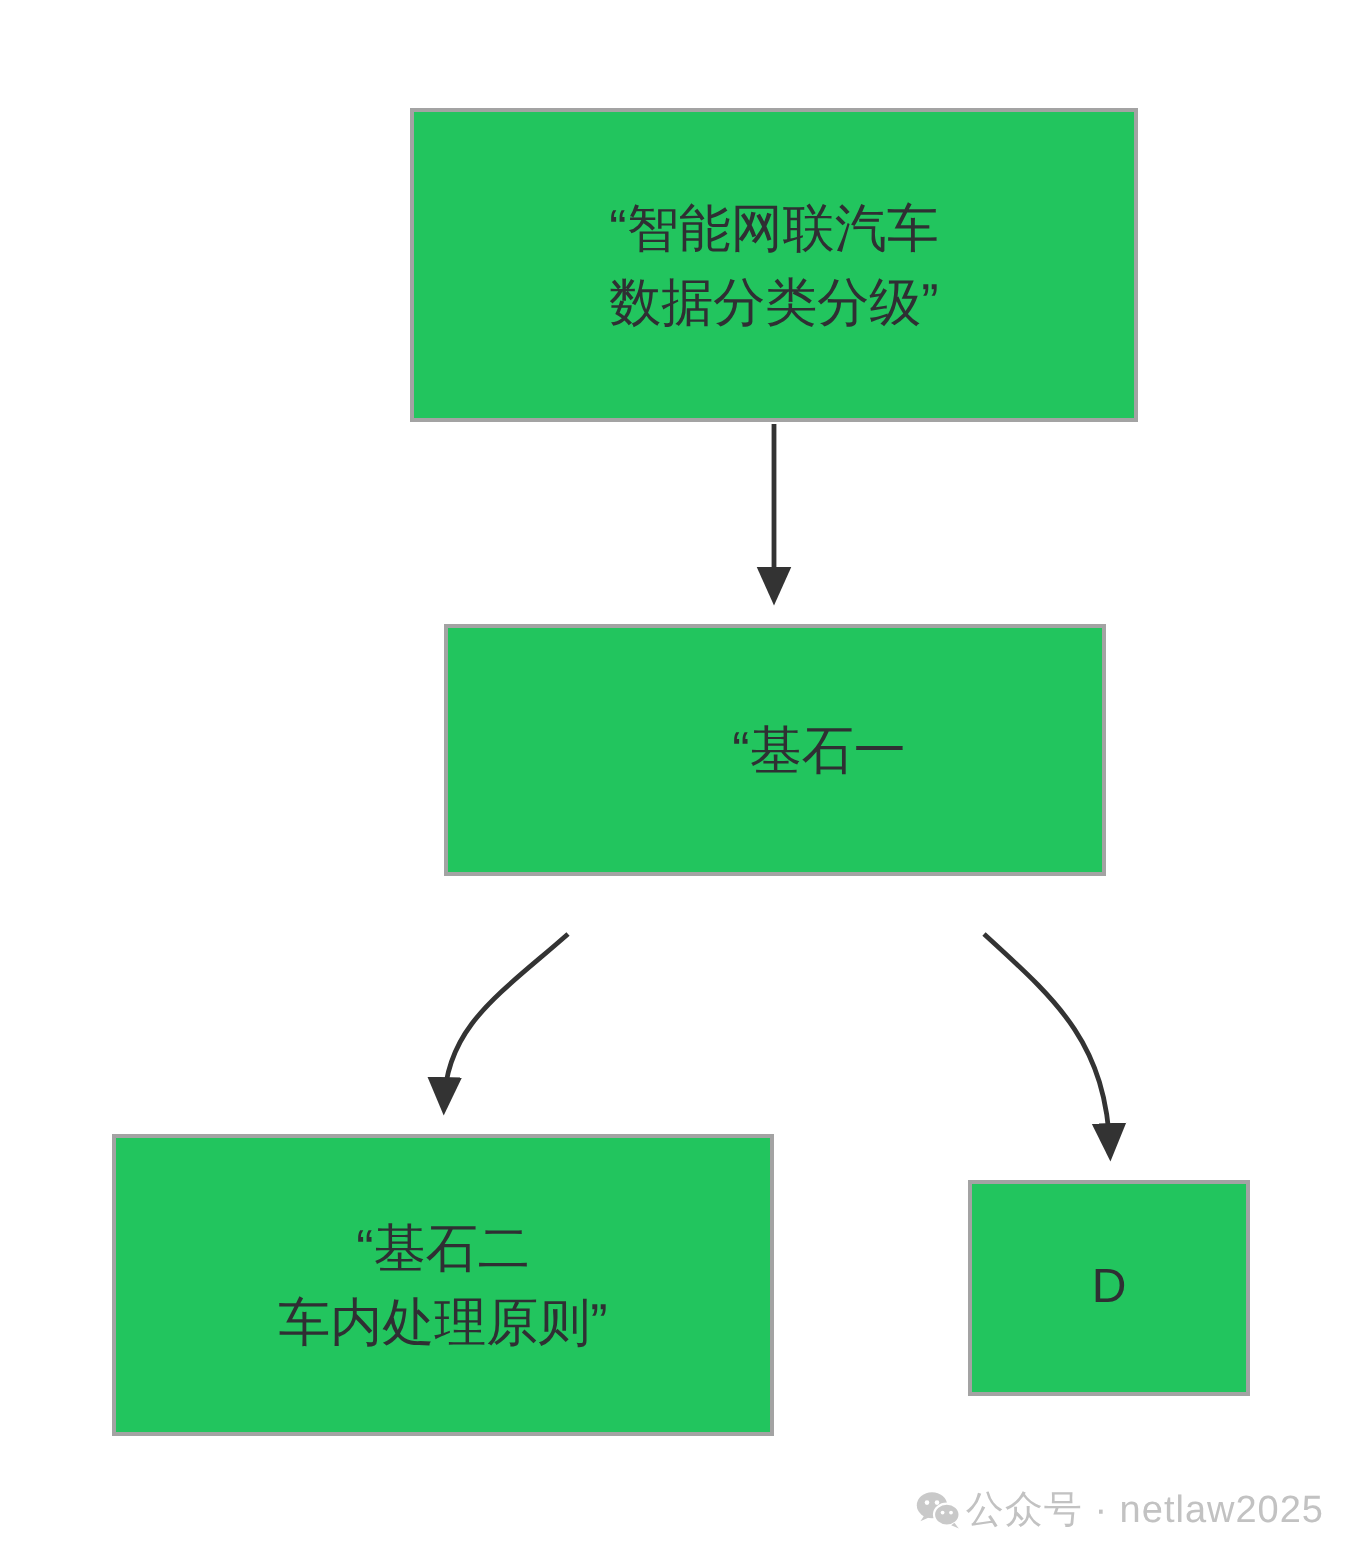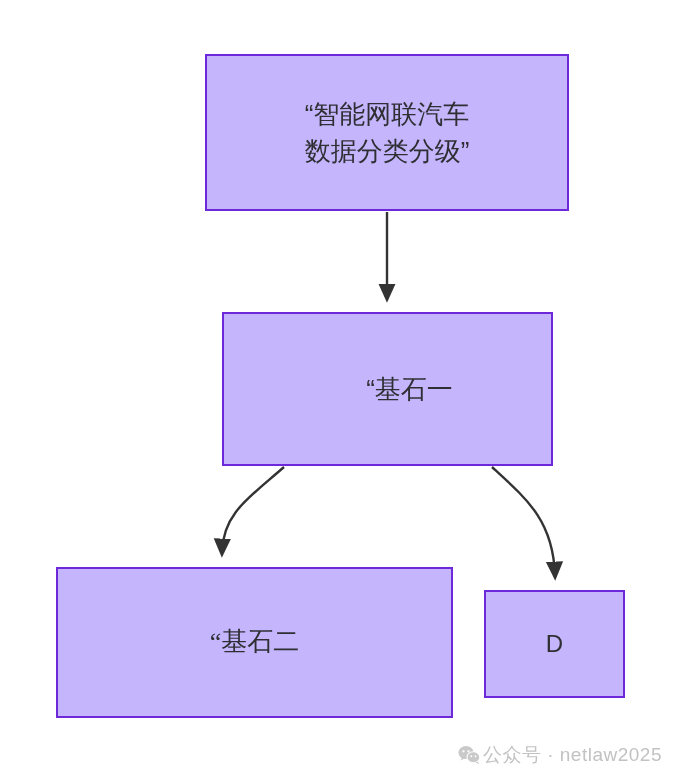--- a/index.html
+++ b/index.html
@@ -17,22 +17,22 @@
   #diagram-canvas {
     position: absolute;
     left: 0;
     top: 0;
     width: 680px;
     height: 780px;
   }
   .node {
     position: absolute;
     box-sizing: border-box;
-    background: #c4b5fd;
-    border: 2px solid #6d28d9;
+    background: #22c55e;
+    border: 2px solid #a3a3a3;
     display: flex;
     flex-direction: column;
     align-items: center;
     justify-content: center;
     color: #2f2f33;
     text-align: center;
     z-index: 2;
   }
   .node .line {
     display: block;
@@ -43,31 +43,30 @@
     left: 205px;
     top: 54px;
     width: 364px;
     height: 157px;
     font-size: 26px;
   }
   #node-cornerstone-one {
     left: 222px;
     top: 312px;
     width: 331px;
-    height: 154px;
+    height: 126px;
     font-size: 26px;
     padding-left: 44px;
   }
   #node-cornerstone-two {
     left: 56px;
     top: 567px;
-    width: 397px;
+    width: 331px;
     height: 151px;
     font-size: 26px;
-    font-family: Liberation Serif, serif;
   }
   #node-d {
     left: 484px;
     top: 590px;
     width: 141px;
     height: 108px;
     font-size: 24px;
   }
   #connectors {
     position: absolute;
@@ -121,20 +120,21 @@
     <span class="line">“智能网联汽车</span>
     <span class="line">数据分类分级”</span>
   </div>
 
   <div class="node" id="node-cornerstone-one">
     <span class="line">“基石一</span>
   </div>
 
   <div class="node" id="node-cornerstone-two">
     <span class="line">“基石二</span>
+    <span class="line">车内处理原则”</span>
   </div>
 
   <div class="node" id="node-d">
     <span class="line">D</span>
   </div>
 
   <div id="watermark">
     <span class="wm-icon">
       <svg width="23" height="20" viewBox="0 0 23 20" xmlns="http://www.w3.org/2000/svg">
         <ellipse cx="8" cy="7.6" rx="7.6" ry="6.5" fill="#c9c9c9"></ellipse>

